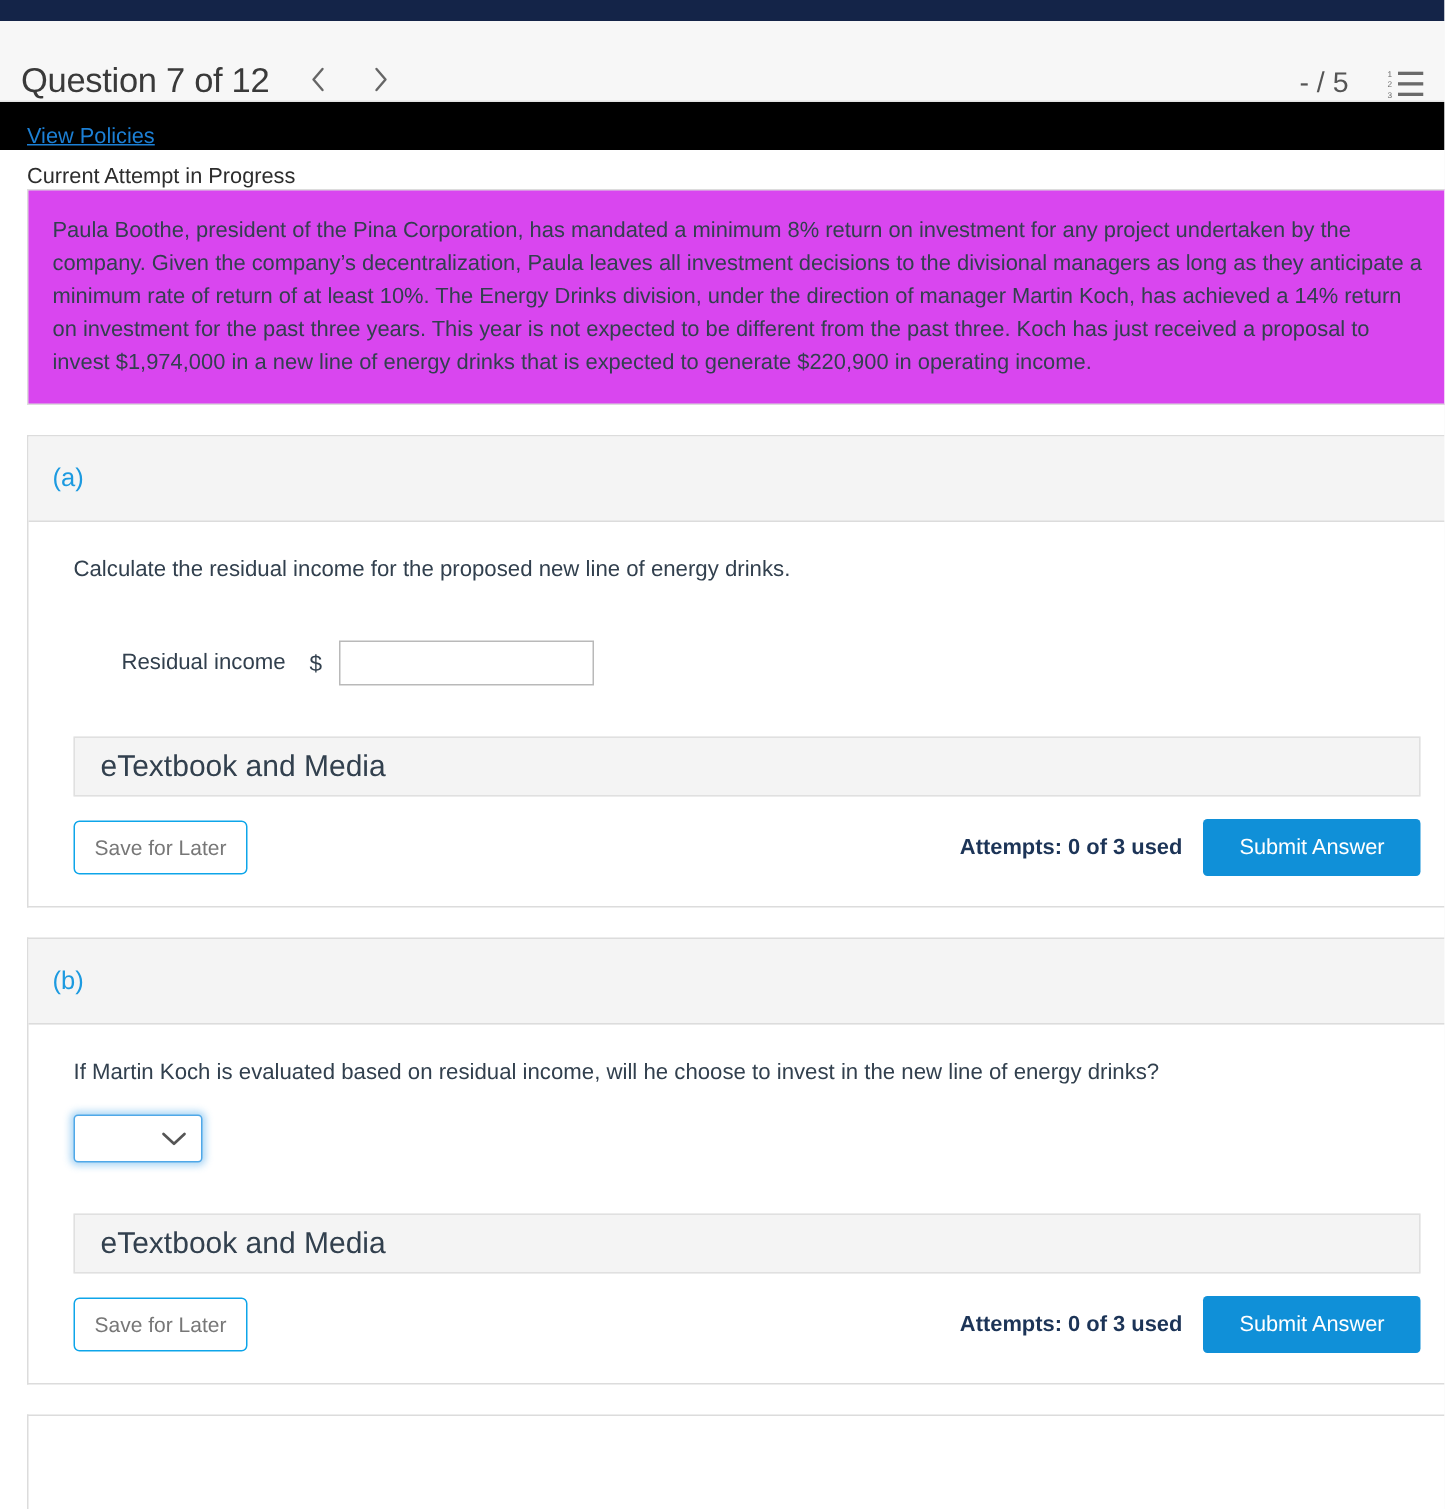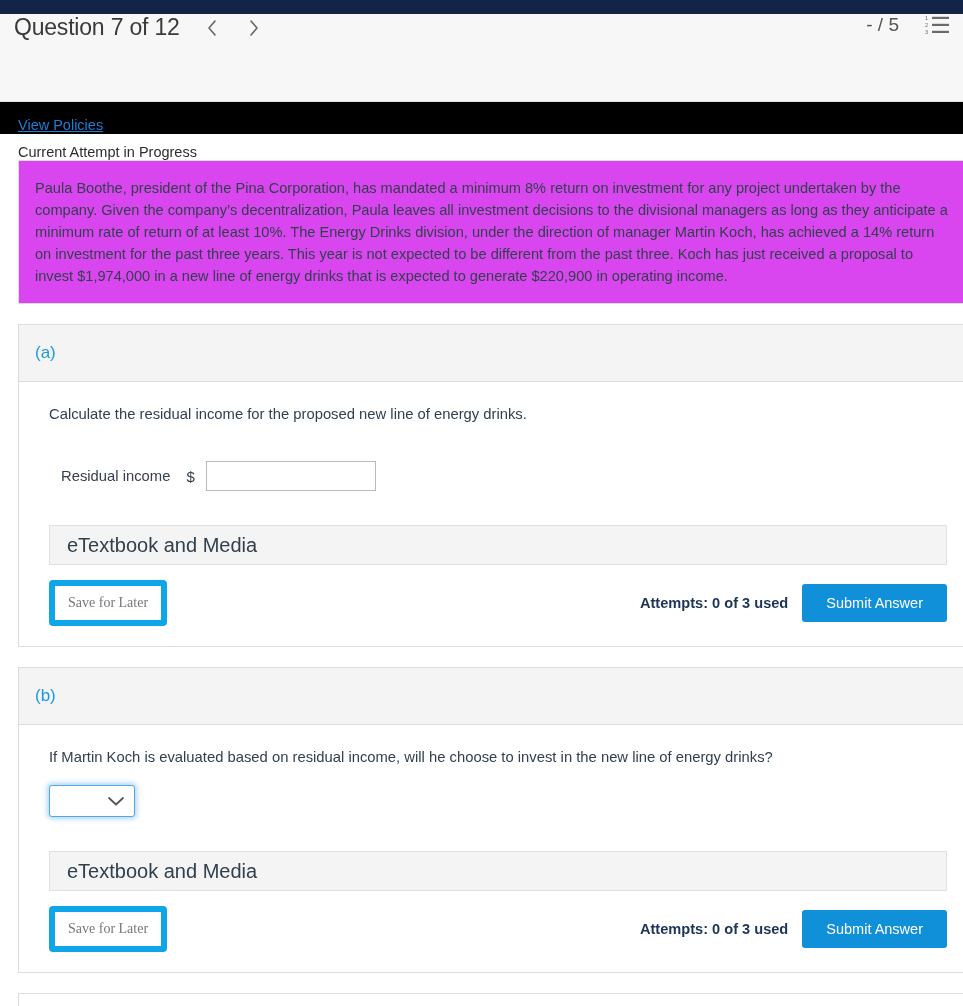--- a/index.html
+++ b/index.html
@@ -13,25 +13,25 @@
 
   
   .topstrip {
     height: 14px;
     background: #142448;
     width: 100%;
   }
 
   
   .qheader {
-    height: 88px;
+    height: 54px;
     background: #f7f7f7;
     border-bottom: 1px solid #e2e2e2;
     display: flex;
-    align-items: flex-start;
+    align-items: flex-end;
     padding: 0 14px 0 14px;
     position: relative;
   }
   .qtitle {
     font-size: 23px;
     color: #3a3a3a;
     font-weight: 400;
     letter-spacing: -0.2px;
     white-space: nowrap;
   }
@@ -121,21 +121,21 @@
     font-size: 14.8px;
     color: #32404e;
     line-height: 20px;
   }
 
   
   .answerrow {
     display: flex;
     align-items: center;
     margin-top: 37px;
-    margin-left: 12px;
+    margin-left: 32px;
   }
   .answerlabel {
     font-size: 14.8px;
     color: #32404e;
     margin-right: 16px;
   }
   .dollar {
     font-size: 15px;
     color: #32404e;
     margin-right: 11px;
@@ -184,26 +184,26 @@
     cursor: pointer;
   }
 
   
   .actionrow {
     display: flex;
     align-items: center;
     margin-top: 15px;
   }
   .savebtn {
-    border: 6px solid #0ea5e9;
+    border: 1px solid #0ea5e9;
     border-radius: 4px;
     background: #fff;
     color: #777;
     font-size: 14px;
-    font-family: Liberation Serif, serif;
+    font-family: Liberation Sans, sans-serif;
     padding: 9px 13px;
     cursor: pointer;
   }
   .spacer { flex: 1; }
   .attempts {
     font-size: 14.6px;
     font-weight: bold;
     color: #1c3457;
     margin-right: 14px;
     white-space: nowrap;

